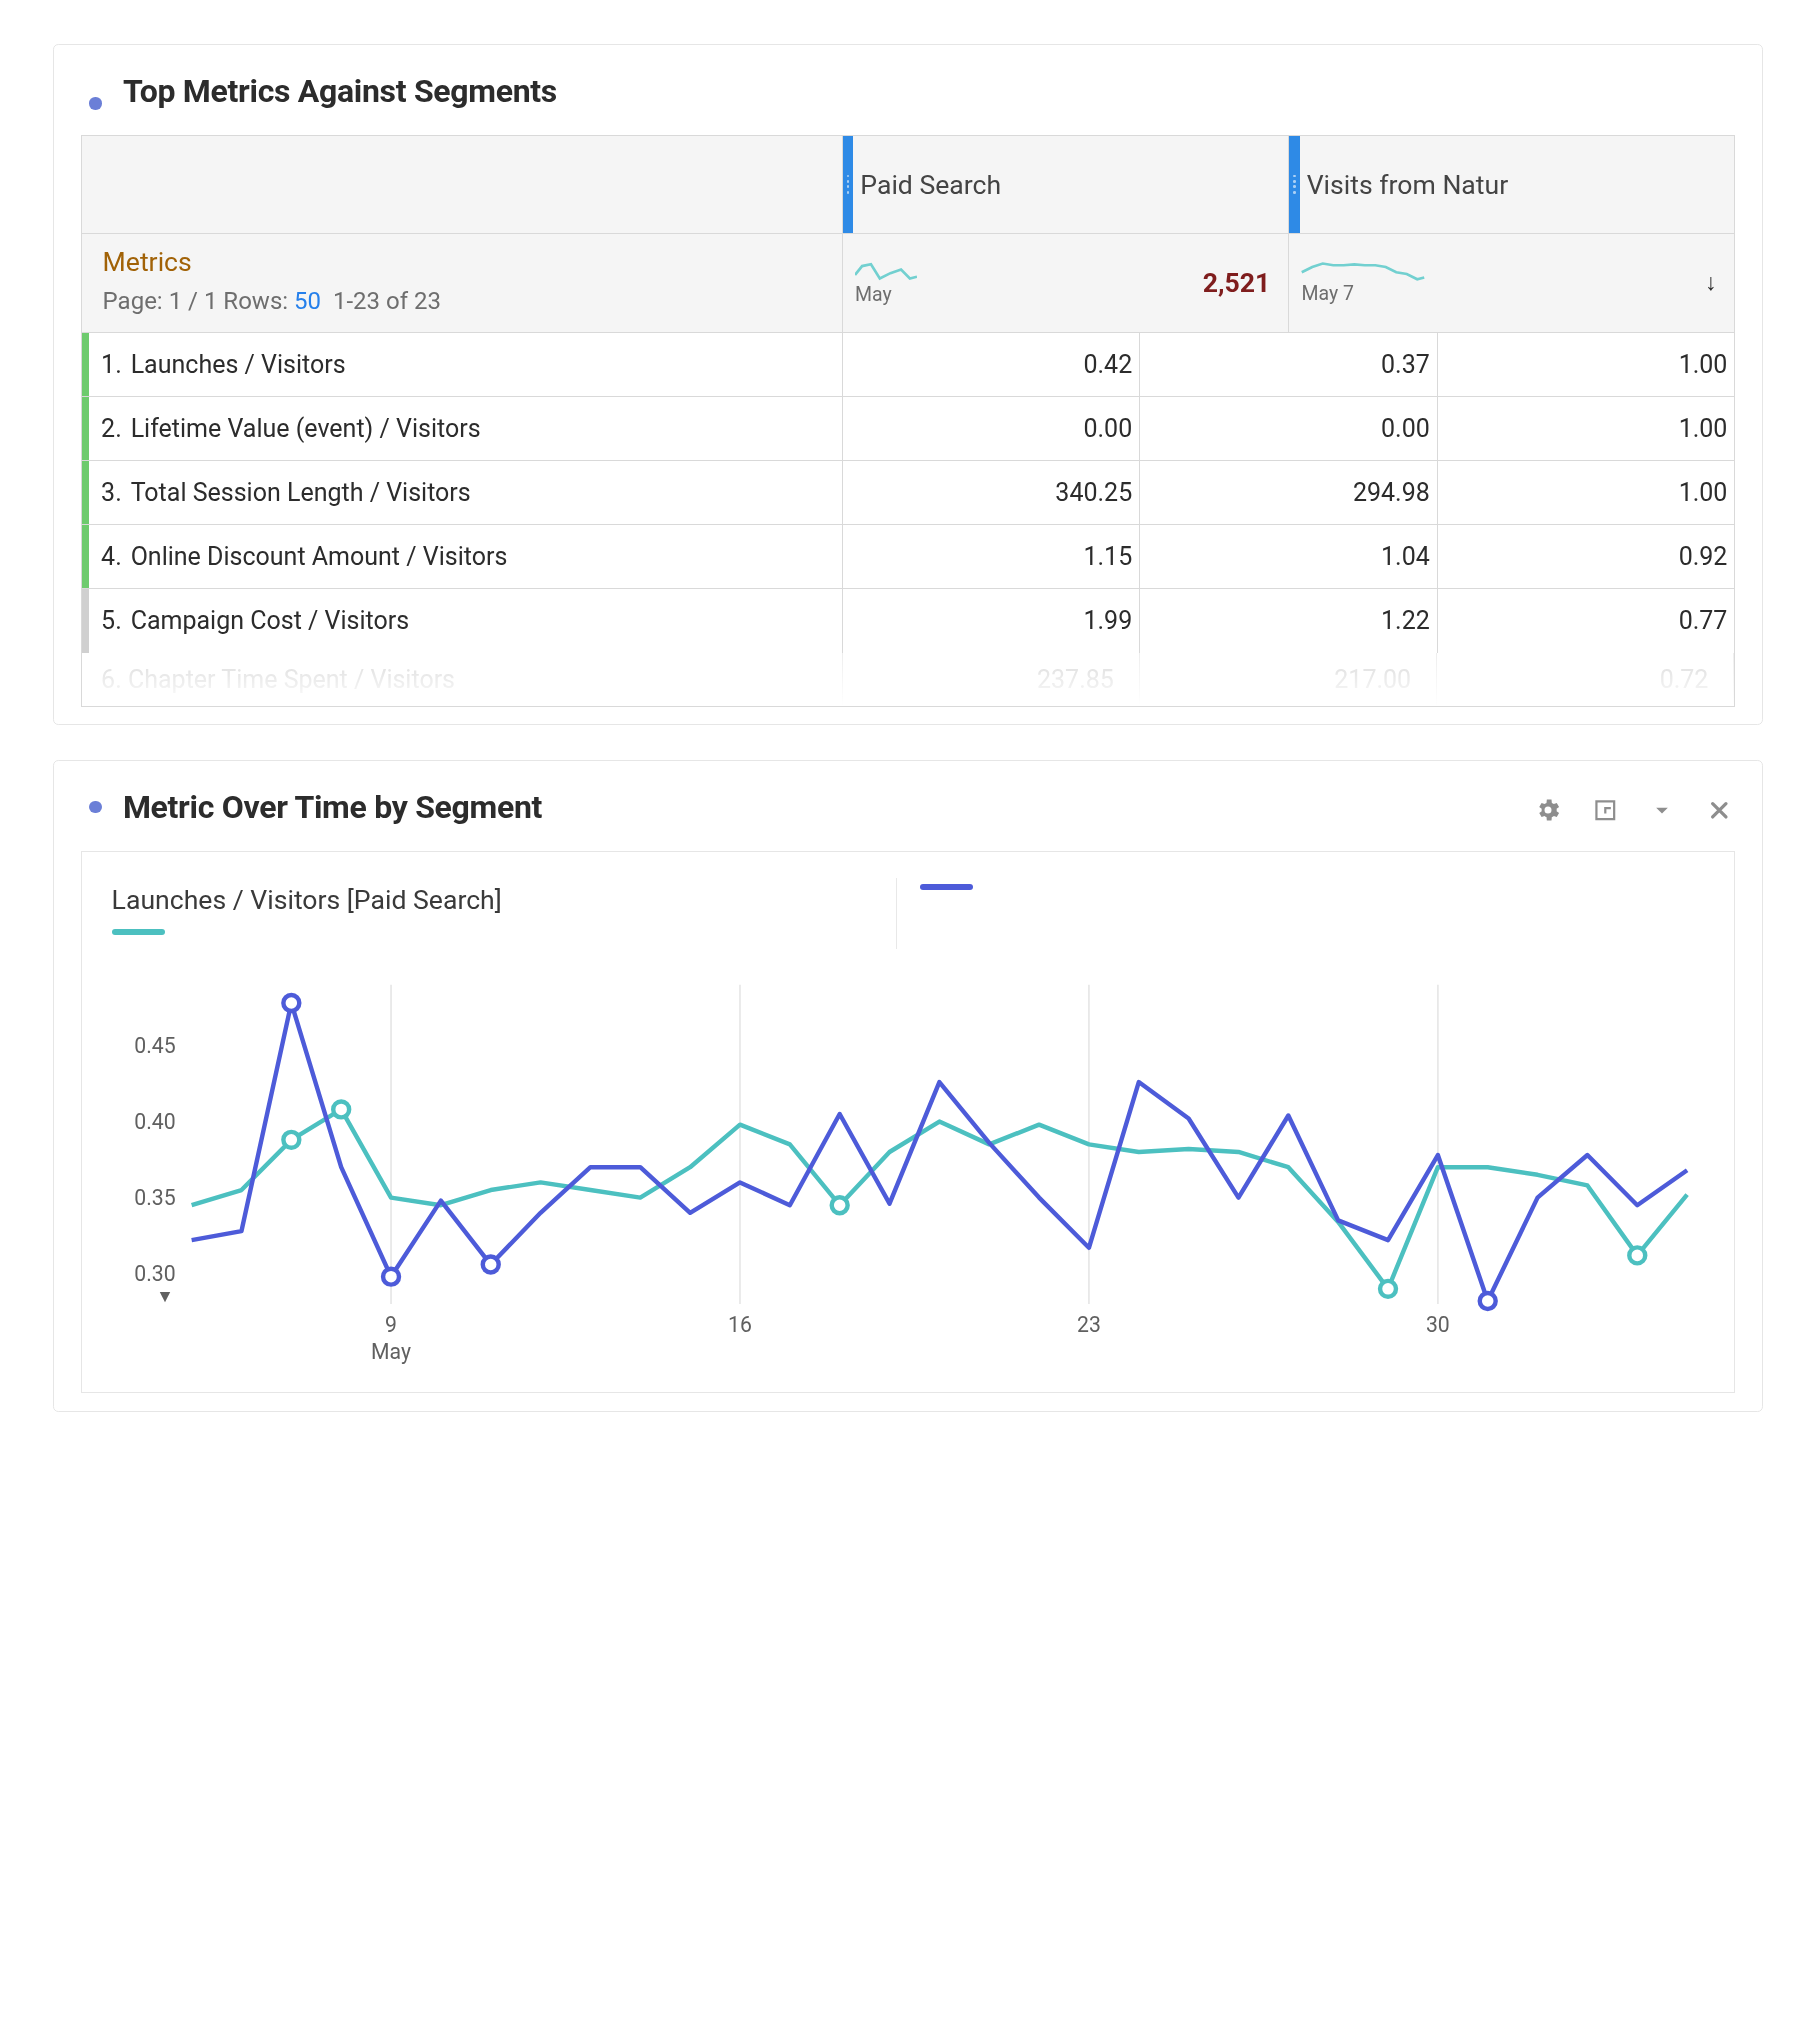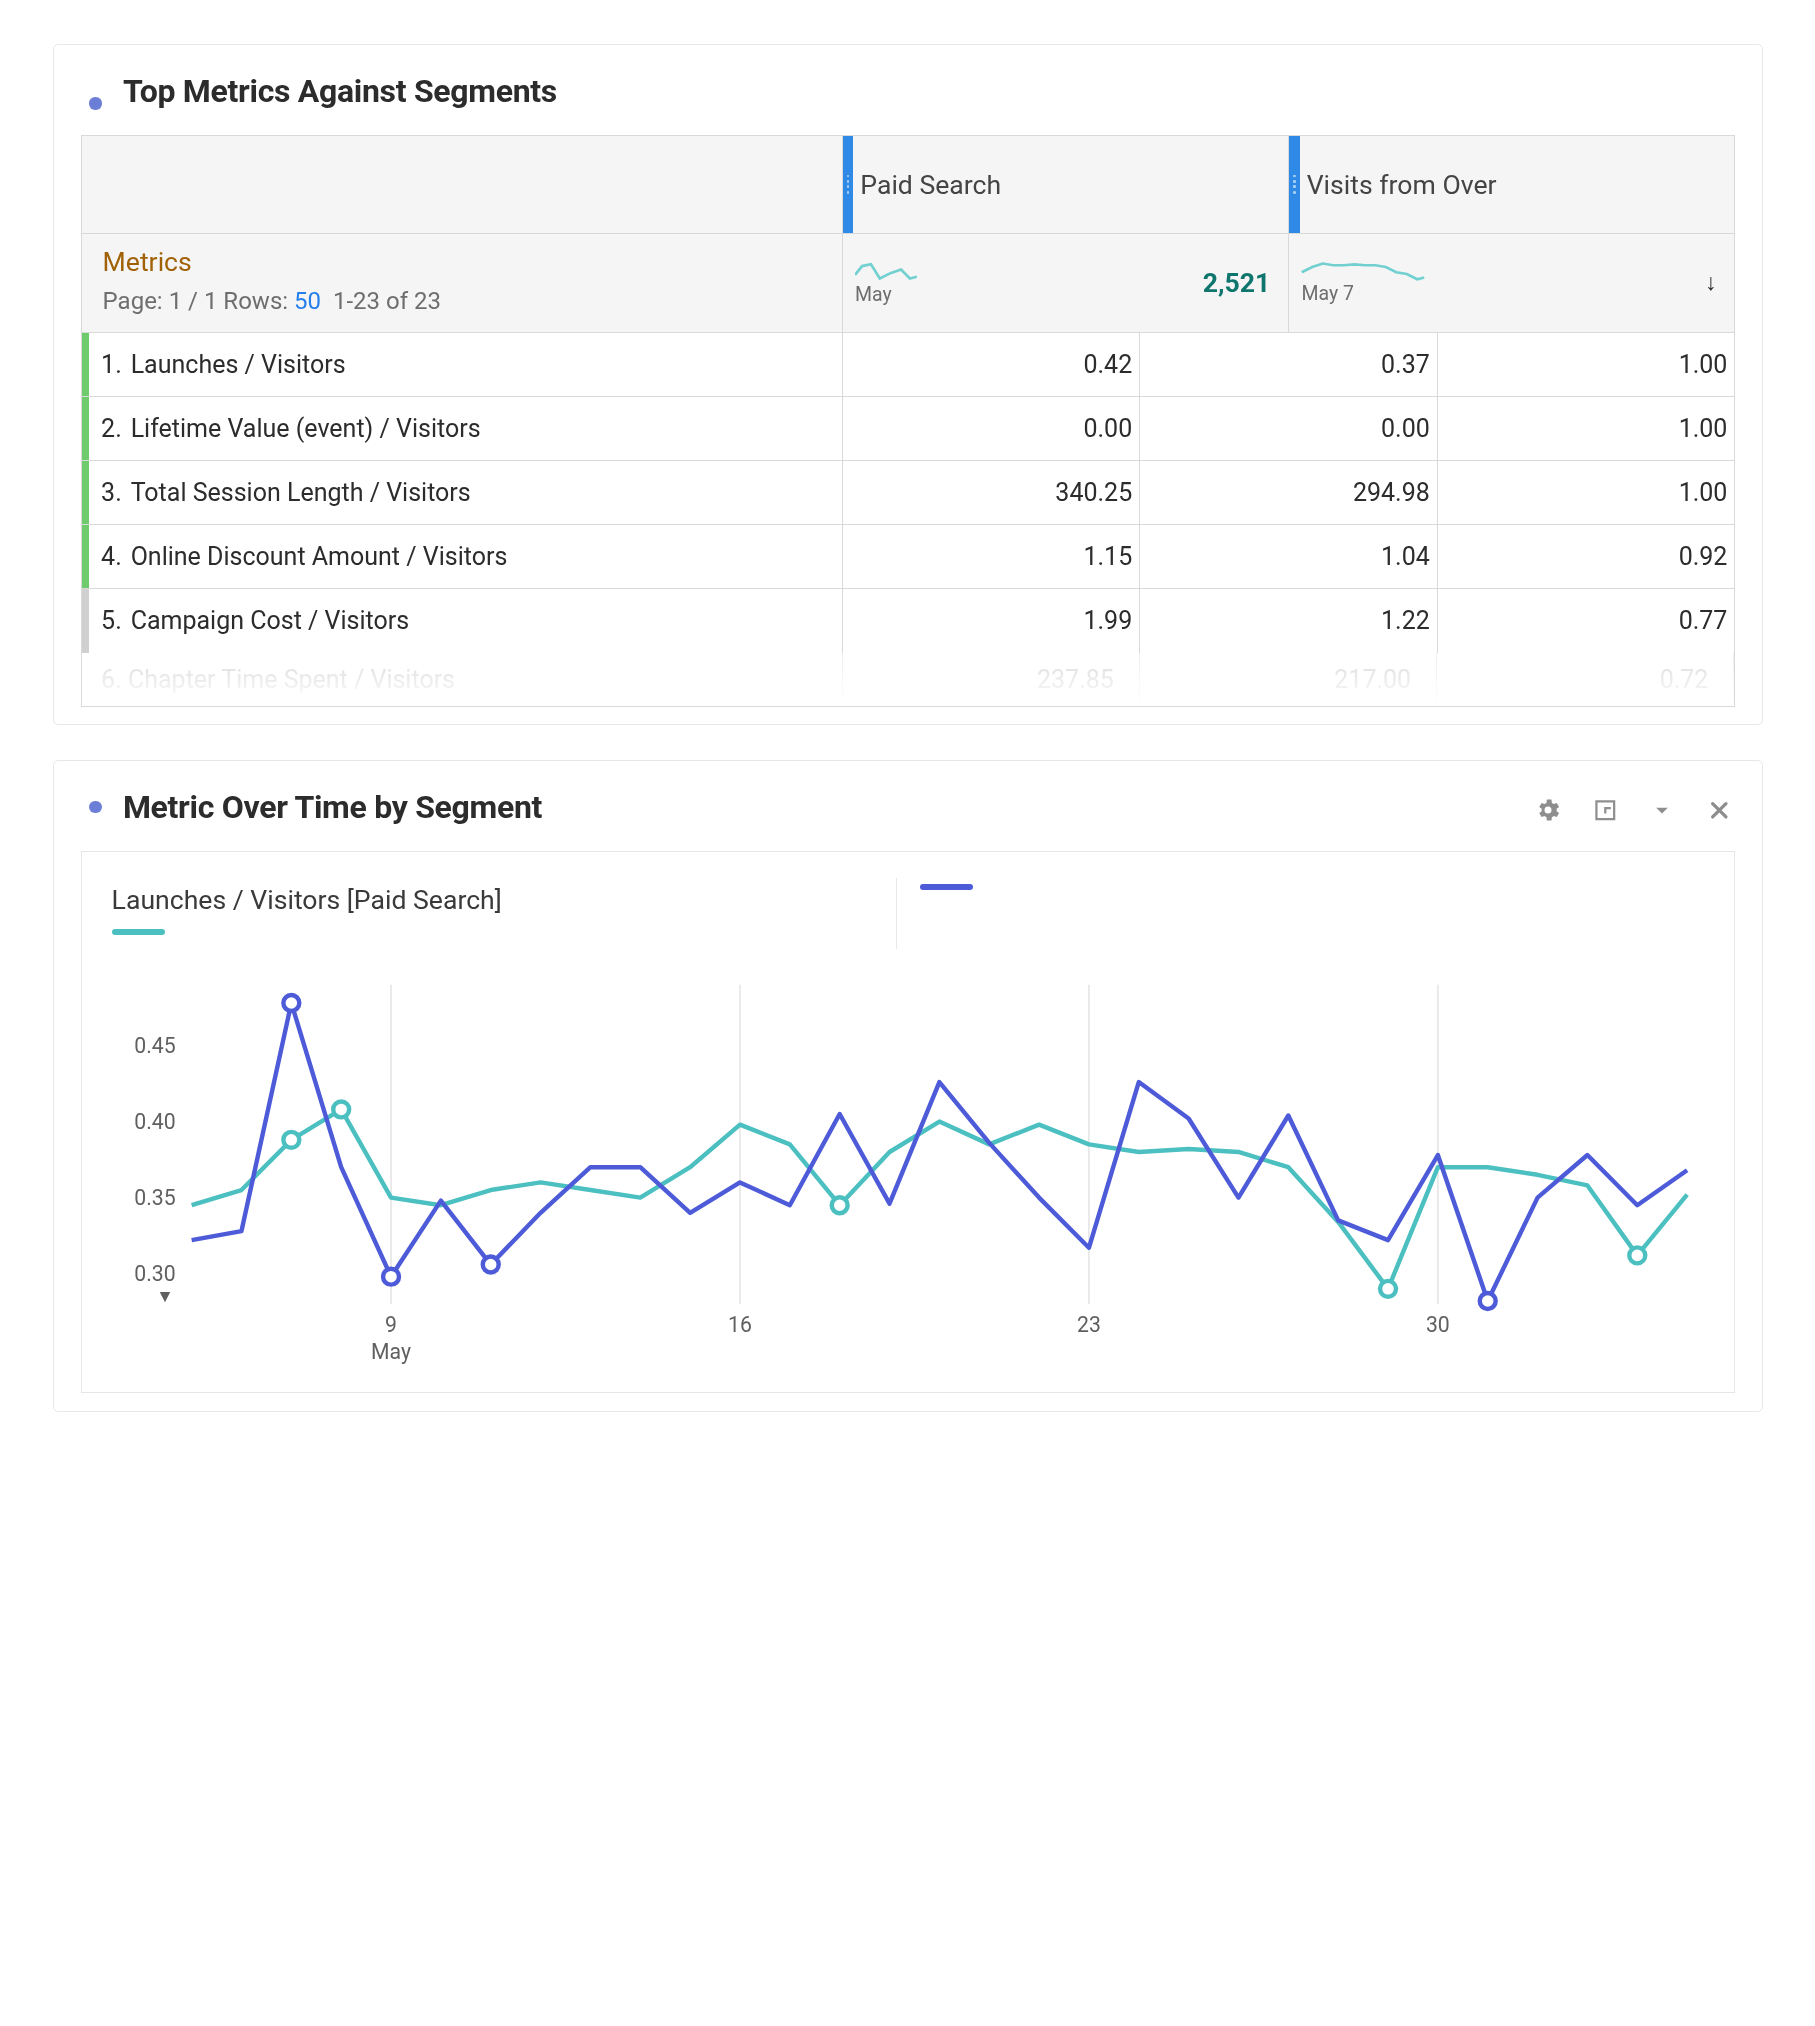--- a/index.html
+++ b/index.html
@@ -110,21 +110,21 @@
     display: flex; align-items: center; justify-content: space-between;
     padding: 0 17.7px 0 12.4px;
     position: relative;
     min-width: 0;
   }
   .th-agg:last-child { border-right: none; }
   .spark-wrap { display:flex; flex-direction:column; align-items:flex-start; }
   .spark { width: 62px; height: 23px; }
   .spark2 { width: 124px; height: 21px; }
   .spark-lbl { font-size: 19.5px; color: #6e6e6e; margin-top: 1.8px; }
-  .agg-val { font-size: 26.6px; font-weight: 700; color: #0f766e; }
+  .agg-val { font-size: 26.6px; font-weight: 700; color: #7f1d1d; }
   .sort-arrow { font-size: 23px; color:#2c2c2c; }
 
   .trow {
     display: flex;
     border-bottom: 1.8px solid #d9d9d9;
     height: 64px;
     background: #fff;
   }
   .trow:last-child { border-bottom: none; }
   .tcell-name {
@@ -215,21 +215,21 @@
       </div>
       <div class="th-col">
         <div class="col-handle">
           <div class="col-handle-dots">
               <span></span>
               <span></span>
               <span></span>
               <span></span>
             </div>
         </div>
-        <div class="th-col-label">Visits from Over</div>
+        <div class="th-col-label">Visits from Natur</div>
       </div>
     </div>
 
     <div class="thead-row2">
       <div class="th-metrics-label">
         <div class="lbl1">Metrics</div>
         <div class="lbl2">
           <span>Page: 1 / 1 Rows:</span>
           <span class="rows-count">50</span>
           &nbsp;<span>1-23 of 23</span>

